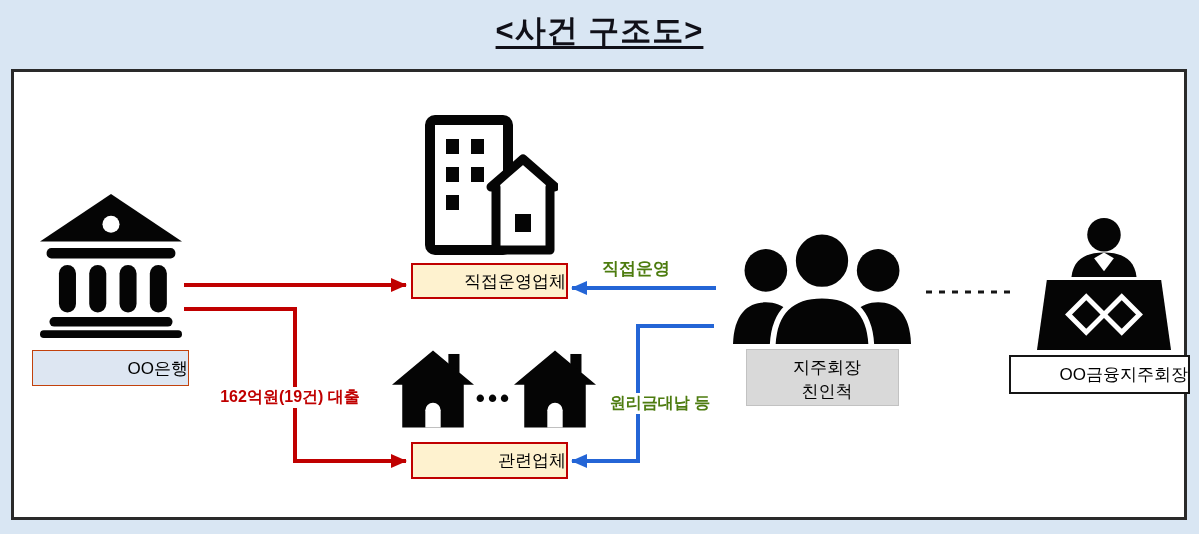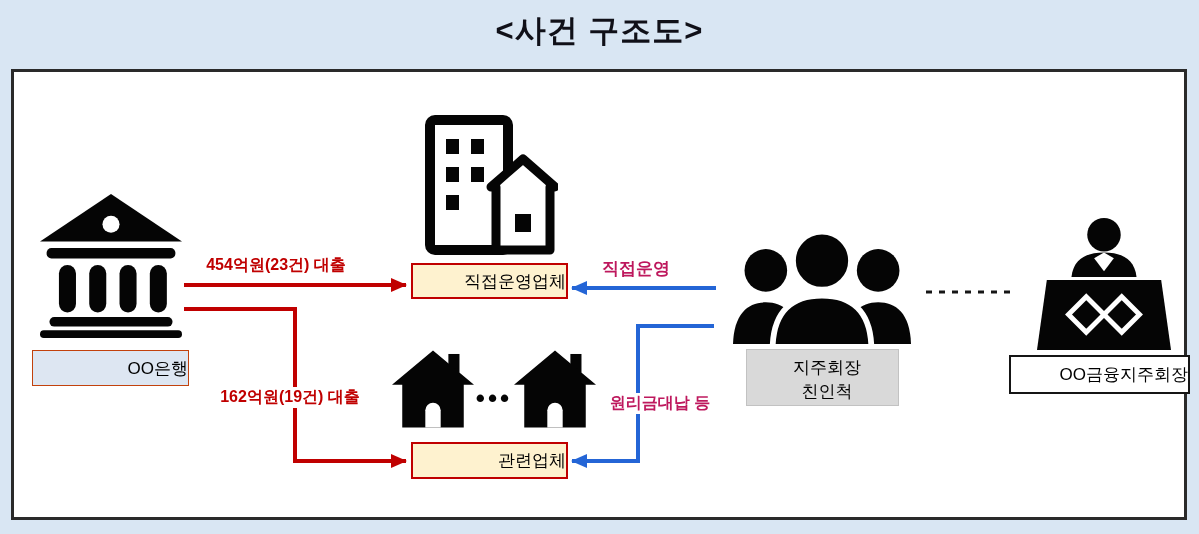--- a/index.html
+++ b/index.html
@@ -8,21 +8,21 @@
     position:relative;
     background:#d9e6f3;
     font-family:"Liberation Sans", sans-serif;
     overflow:hidden;
     color:#000;
   }
   .page-title {
     position:absolute; top:10px; left:0; width:100%;
     text-align:center; font-size:31px; font-weight:bold; letter-spacing:1px; color:#101018;
   }
-  .page-title .u { text-decoration-thickness:3px; text-underline-offset:5px; }
+  .page-title .u { text-decoration:underline; text-decoration-thickness:3px; text-underline-offset:5px; }
 
   .canvas {
     position:absolute; left:11px; top:69px; width:1176px; height:451px;
     background:#ffffff; border:3px solid #2a2a2a;
   }
   .wires { position:absolute; left:0; top:0; }
 
   .label-box {
     position:absolute; display:flex; align-items:center; justify-content:flex-end;
     font-weight:normal; font-size:17px; text-align:center;
@@ -39,21 +39,21 @@
   .icon-building { left:410px; top:42px;  width:134px; height:142px; }
   .icon-houses   { left:378px; top:272px; width:204px; height:86px; display:flex; align-items:flex-end; justify-content:space-between; }
   .icon-houses .house { width:82px; height:82px; }
   .icon-houses .house svg { width:100%; height:100%; display:block; }
   .dots { font-size:26px; font-weight:bold; letter-spacing:3px; padding-bottom:16px; color:#050505; }
   .icon-people   { left:712px; top:150px; width:192px; height:122px; }
   .icon-chairman { left:1016px; top:140px; width:148px; height:138px; }
 
   .edge-label { position:absolute; font-weight:bold; text-align:center; }
   .red  { color:#c00000; }
-  .blue { color:#be185d; }
+  .blue { color:#4d7c0f; }
   .lbl-loan1  { left:172px; top:183px; width:180px; font-size:16px; }
   .lbl-loan2  { left:188px; top:315px; width:176px; font-size:16px; background:#fff; }
   .lbl-direct { left:570px; top:185px; width:104px; font-size:17px; }
   .lbl-repay  { left:583px; top:321px; width:126px; font-size:16px; background:#fff; }
 </style>
 </head>
 <body>
 
 <div class="page-title"><span class="u">&lt;사건 구조도&gt;</span></div>
 
@@ -161,18 +161,17 @@
       <g stroke="#ffffff" stroke-width="5" fill="none">
         <path d="M57,86 L75,104 L57,122 L39,104 Z"></path>
         <path d="M93,86 L111,104 L93,122 L75,104 Z"></path>
       </g>
     </svg>
   </div>
   <div class="label-box chairman-box">
     <span>OO금융지주회장</span>
   </div>
 
-  <div class="edge-label red lbl-loan1">454억원(23건) 대출</div>
   <div class="edge-label red lbl-loan2">162억원(19건) 대출</div>
   <div class="edge-label blue lbl-direct">직접운영</div>
   <div class="edge-label blue lbl-repay">원리금대납 등</div>
 
 </div>
 
 </body></html>

